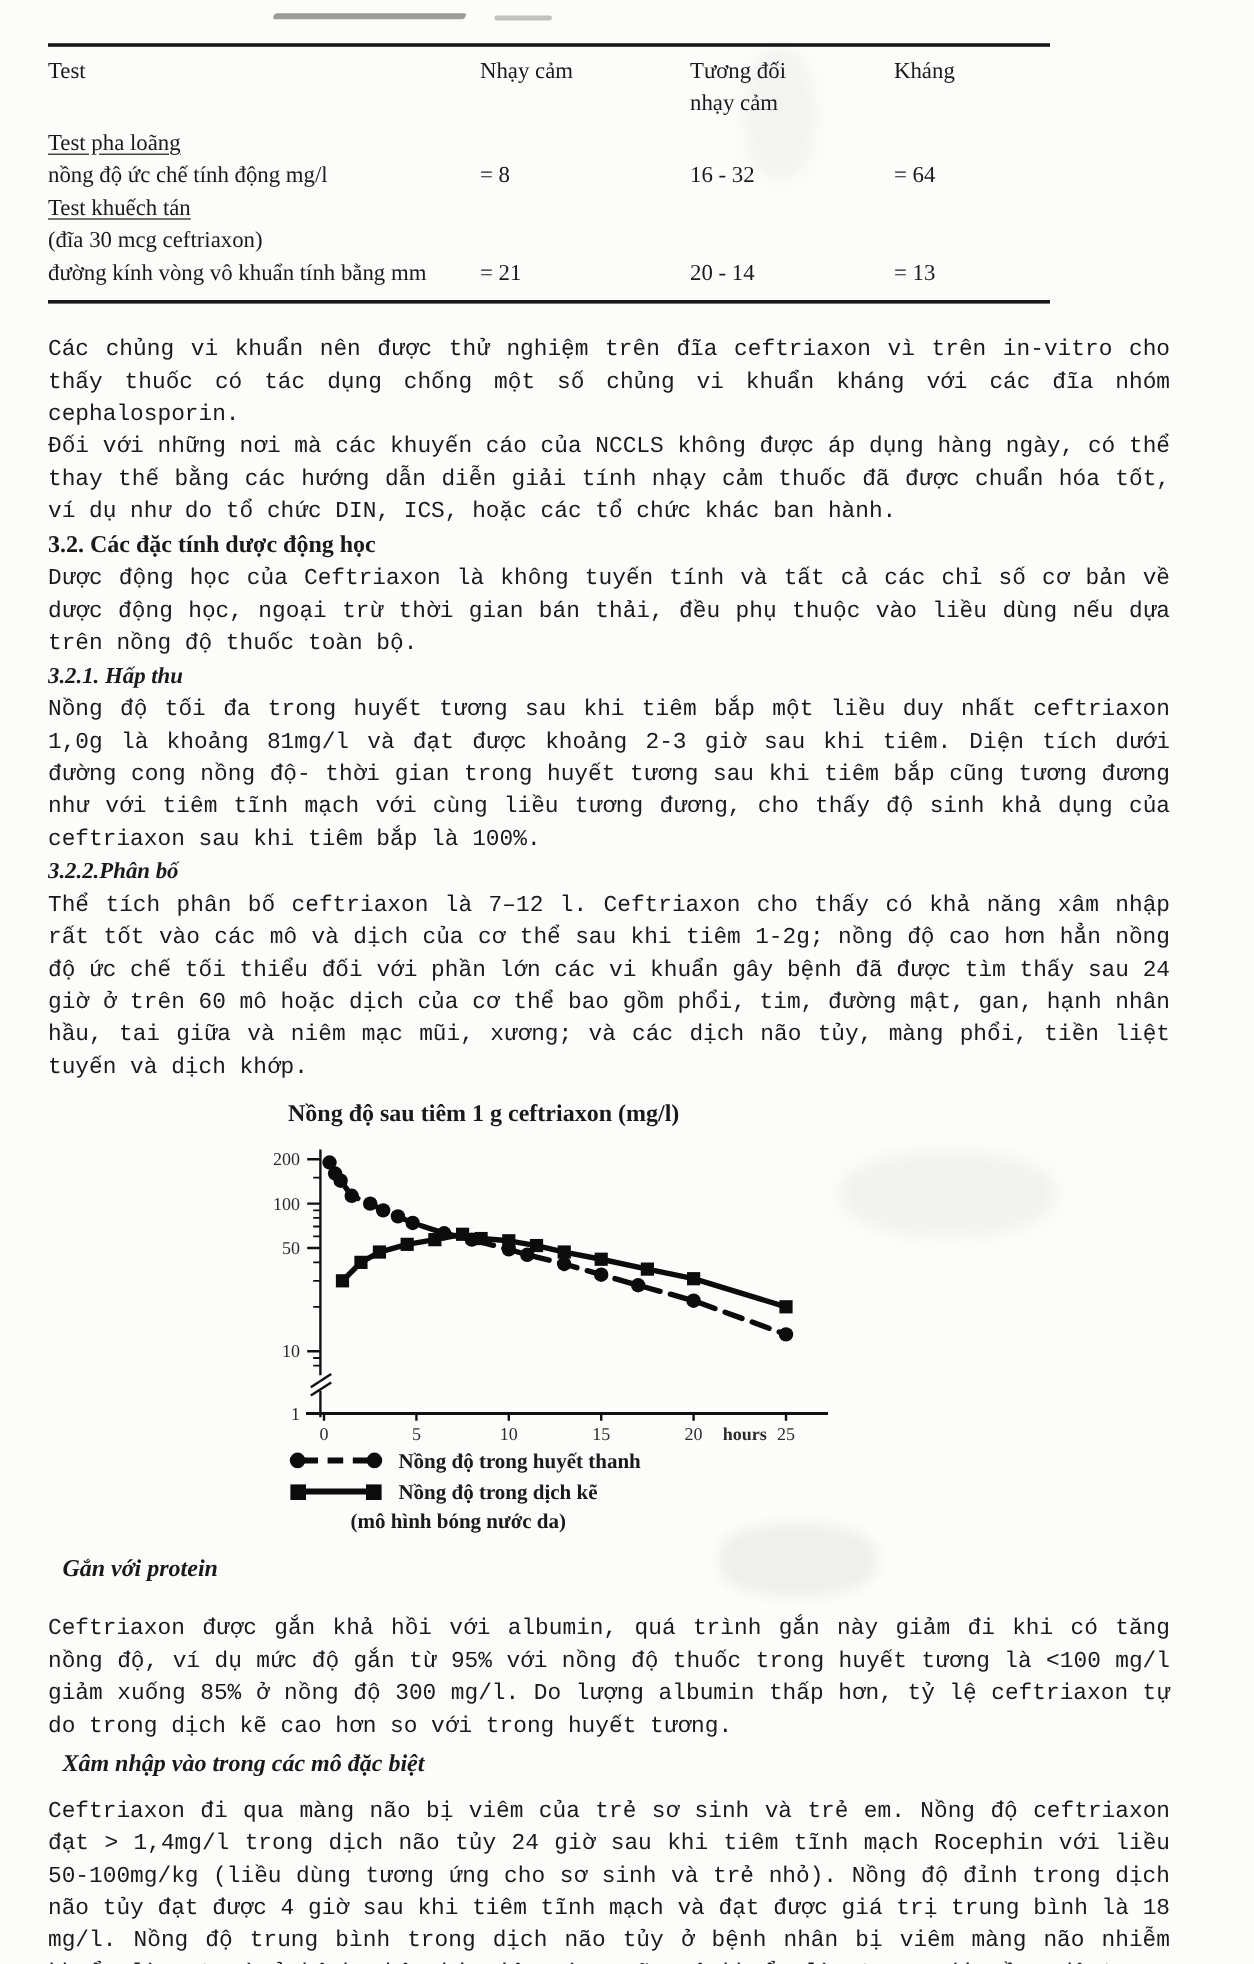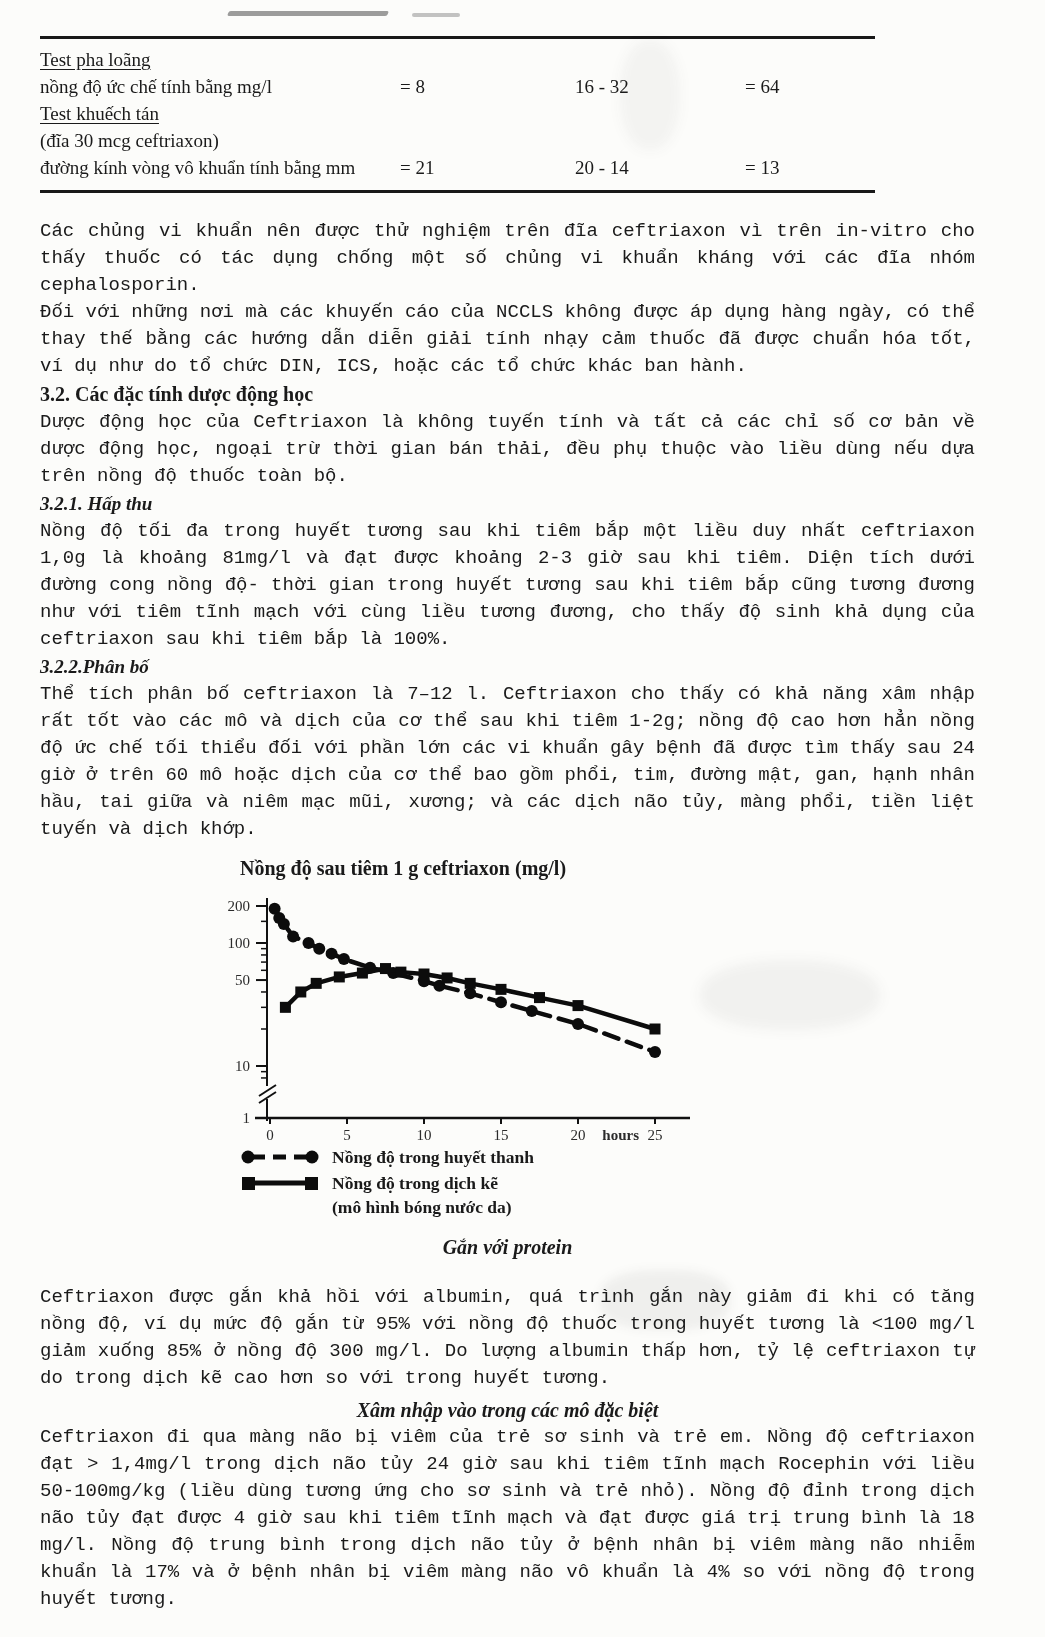--- a/index.html
+++ b/index.html
@@ -28,33 +28,33 @@
   .t-head { margin-bottom:6px; }
   .t-head .cell { font-size:19px; }
   .t-head .wrap { display:inline-block; max-width:118px; }
   .u { text-decoration:underline; text-underline-offset:3px; }
 
   
   .para { font-size:19px; line-height:27px; text-align:justify; margin:0;font-family:Liberation Mono, monospace; }
   .mt { margin-top:25px; }
   .h-bold   { font-size:20px; font-weight:bold; line-height:29px; margin:0; }
   .h-bi     { font-size:19px; font-weight:bold; font-style:italic; line-height:28px; margin:0; }
-  .h-italic { font-size:20px; font-style:italic; line-height:28px; margin:0;text-align:center; }
+  .h-italic { font-size:20px; font-style:italic; line-height:28px; margin:12px; }
 
   
   .figure { margin:14px 0 0 165px; }
   .fig-title { font-size:20px; font-weight:bold; margin:0 0 6px 35px; }
   #pk-plot { display:block; }
   #pk-plot text { font-family:"Liberation Serif", serif; font-size:15px; fill:#2b2b2b; }
   .legend { margin:0 0 0 35px; }
   .legend-row { display:flex; align-items:center; gap:12px; height:26px; }
   .legend-icon { width:80px; flex:0 0 80px; }
   .legend-icon svg { display:block; }
   .legend-label { font-size:17.5px; font-weight:bold; }
-  .legend-note { margin-left:92px; font-size:17.5px; font-weight:bold; line-height:23px; }
+  .legend-note { margin-left:52px; font-size:17.5px; font-weight:bold; line-height:23px; }
 
   .h-protein { margin-top:14px; }
   .p-protein { margin-top:23px; }
   .h-tissue  { margin-top:4px; }
 
   
   .art { position:absolute; pointer-events:none; }
   .art-line1 { left:228px; top:11px; width:160px; height:5px; background:#4c4c4c; opacity:.55; transform:skewX(-20deg); border-radius:2px; }
   .art-line2 { left:412px; top:13px; width:48px; height:4px; background:#6b6b6b; opacity:.4; border-radius:2px; }
   .art-blob1 { left:600px; top:1270px; width:130px; height:60px; background:rgba(40,40,40,.06); border-radius:40%; filter:blur(5px); }
@@ -67,29 +67,35 @@
 <div class="page">
   <div class="art art-line1"></div>
   <div class="art art-line2"></div>
   <div class="art art-blob1"></div>
   <div class="art art-blob2"></div>
   <div class="art art-blob3"></div>
 
   <div class="content">
 
     <div class="pk-table">
+      <div class="t-row t-head">
+        <div class="cell">Test</div>
+        <div class="cell">Nhạy cảm</div>
+        <div class="cell"><span class="wrap">Tương đối nhạy cảm</span></div>
+        <div class="cell">Kháng</div>
+      </div>
 
       <div class="t-row">
         <div class="cell"><span class="u">Test pha loãng</span></div>
         <div class="cell"></div>
         <div class="cell"></div>
         <div class="cell"></div>
       </div>
       <div class="t-row">
-        <div class="cell">nồng độ ức chế tính bằng mg/l</div>
+        <div class="cell">nồng độ ức chế tính động mg/l</div>
         <div class="cell">= 8</div>
         <div class="cell">16 - 32</div>
         <div class="cell">= 64</div>
       </div>
       <div class="t-row">
         <div class="cell"><span class="u">Test khuếch tán</span></div>
         <div class="cell"></div>
         <div class="cell"></div>
         <div class="cell"></div>
       </div>

